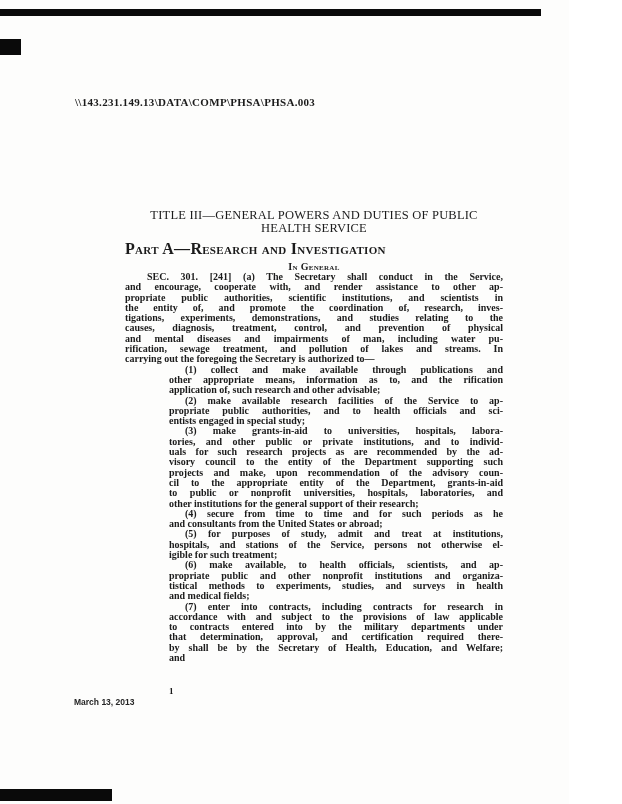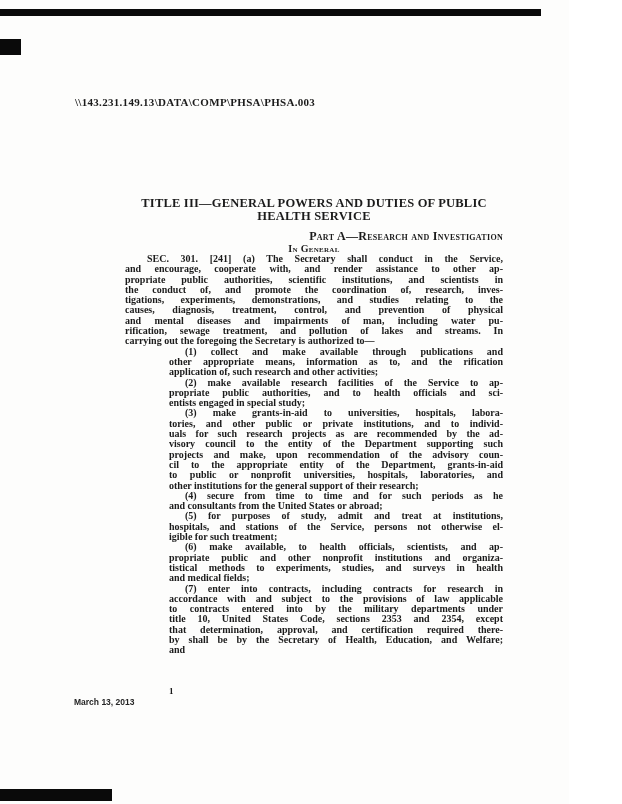--- a/index.html
+++ b/index.html
@@ -11,28 +11,28 @@
   .bar-top{left:0;top:9px;width:541px;height:7px;}
   .bar-left{left:0;top:39px;width:21px;height:16px;}
   .bar-bottom{left:0;top:789px;width:112px;height:12px;}
 
   .path{
     position:absolute;left:75px;top:96px;
     font-weight:bold;font-size:11px;letter-spacing:.3px;white-space:nowrap;
   }
 
   .textblock{position:absolute;left:125px;top:197px;width:378px;}
-  .title{text-align:center;font-weight:bold;font-size:12.5px;line-height:13px;letter-spacing:.2px;}
+  .title{text-align:center;font-weight:normal;font-size:12.5px;line-height:13px;letter-spacing:.2px;margin-top:12px;}
   .part{
-    text-align:right;font-weight:bold;font-variant:small-caps;
-    font-size:12px;line-height:13px;margin-top:7px;letter-spacing:.3px;
+    text-align:left;font-weight:bold;font-variant:small-caps;
+    font-size:16px;line-height:13px;margin-top:7px;letter-spacing:.3px;
   }
   .ingeneral{
     text-align:center;font-weight:bold;font-variant:small-caps;
-    font-size:10px;line-height:11px;letter-spacing:.3px;
+    font-size:10px;line-height:11px;margin-top:6px;letter-spacing:.3px;
   }
   .body-start{margin-top:3px;}
   .para{margin:0;}
   .para.item{margin-left:44px;}
   .tl{
     font-size:10px;line-height:10.3px;font-weight:bold;
     text-align:justify;text-align-last:justify;white-space:normal;
   }
   .para.main .fl{text-indent:22px;}
   .para.item .fl{text-indent:16px;}
@@ -59,31 +59,31 @@
       <div>TITLE III—GENERAL POWERS AND DUTIES OF PUBLIC</div>
       <div>HEALTH SERVICE</div>
     </div>
     <div class="part">Part A—Research and Investigation</div>
     <div class="ingeneral">In General</div>
 
     <div class="para main body-start">
         <div class="tl fl">SEC. 301. [241] (a) The Secretary shall conduct in the Service,</div>
         <div class="tl">and encourage, cooperate with, and render assistance to other ap-</div>
         <div class="tl">propriate public authorities, scientific institutions, and scientists in</div>
-        <div class="tl">the conduct of, and promote the coordination of, research, inves-</div>
+        <div class="tl">the entity of, and promote the coordination of, research, inves-</div>
         <div class="tl">tigations, experiments, demonstrations, and studies relating to the</div>
         <div class="tl">causes, diagnosis, treatment, control, and prevention of physical</div>
         <div class="tl">and mental diseases and impairments of man, including water pu-</div>
         <div class="tl">rification, sewage treatment, and pollution of lakes and streams. In</div>
         <div class="tl pf">carrying out the foregoing the Secretary is authorized to—</div>
       </div>
     <div class="para item">
         <div class="tl fl">(1) collect and make available through publications and</div>
         <div class="tl">other appropriate means, information as to, and the rification</div>
-        <div class="tl pf">application of, such research and other activities;</div>
+        <div class="tl pf">application of, such research and other advisable;</div>
       </div>
     <div class="para item">
         <div class="tl fl">(2) make available research facilities of the Service to ap-</div>
         <div class="tl">propriate public authorities, and to health officials and sci-</div>
         <div class="tl pf">entists engaged in special study;</div>
       </div>
     <div class="para item">
         <div class="tl fl">(3) make grants-in-aid to universities, hospitals, labora-</div>
         <div class="tl">tories, and other public or private institutions, and to individ-</div>
         <div class="tl">uals for such research projects as are recommended by the ad-</div>
@@ -105,21 +105,20 @@
     <div class="para item">
         <div class="tl fl">(6) make available, to health officials, scientists, and ap-</div>
         <div class="tl">propriate public and other nonprofit institutions and organiza-</div>
         <div class="tl">tistical methods to experiments, studies, and surveys in health</div>
         <div class="tl pf">and medical fields;</div>
       </div>
     <div class="para item">
         <div class="tl fl">(7) enter into contracts, including contracts for research in</div>
         <div class="tl">accordance with and subject to the provisions of law applicable</div>
         <div class="tl">to contracts entered into by the military departments under</div>
-        <div class="tl">title 10, United States Code, sections 2353 and 2354, except</div>
         <div class="tl">that determination, approval, and certification required there-</div>
         <div class="tl">by shall be by the Secretary of Health, Education, and Welfare;</div>
         <div class="tl pf">and</div>
       </div>
   </div>
 
   <div class="pagenum">1</div>
   <div class="datenote">March 13, 2013</div>
 </div>
 

